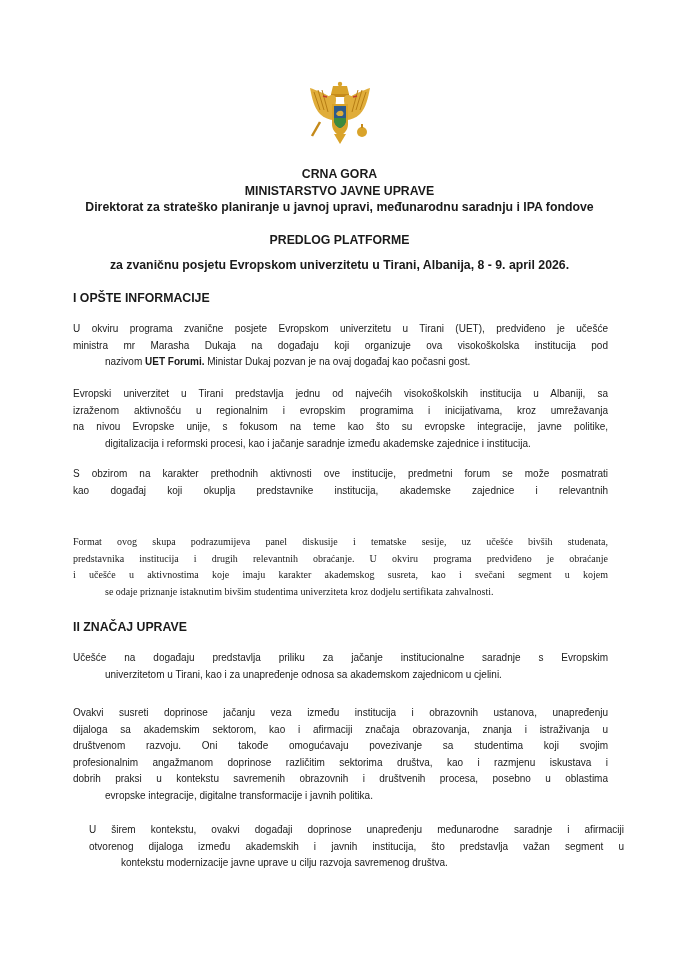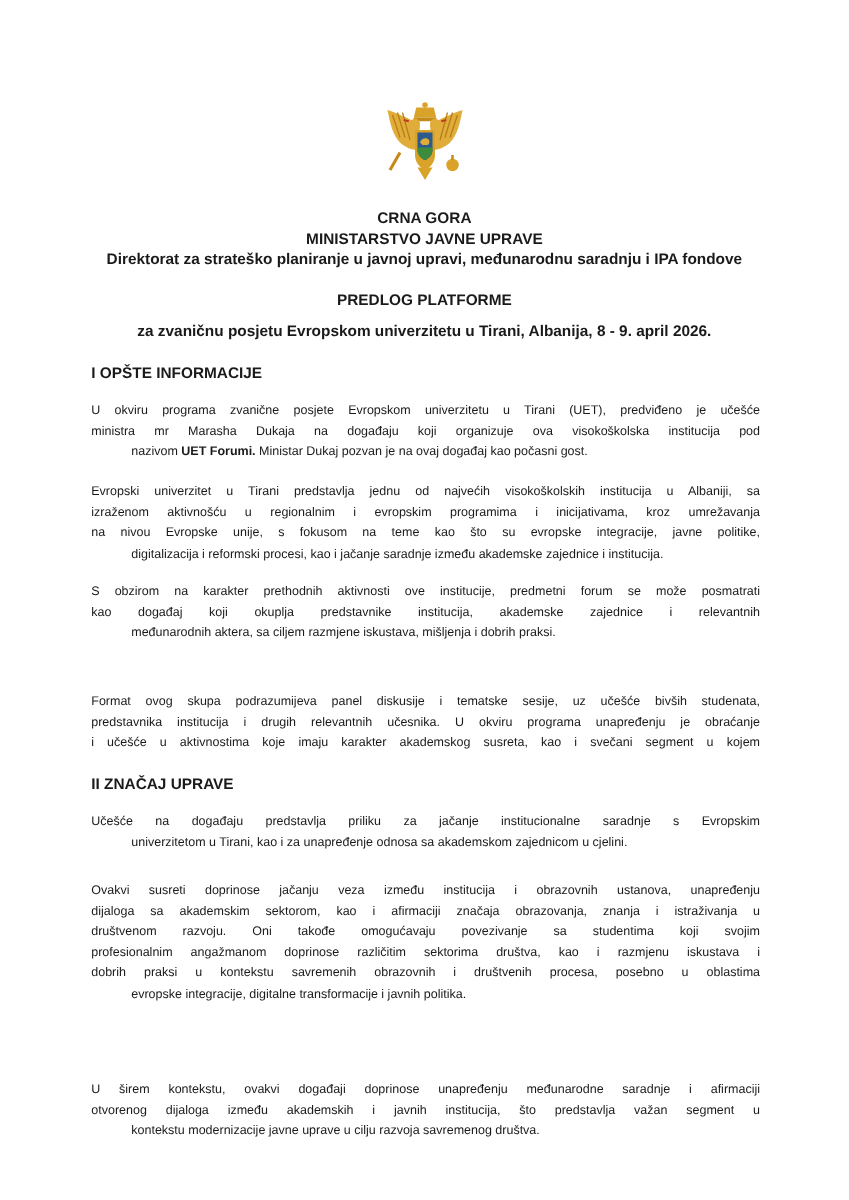--- a/index.html
+++ b/index.html
@@ -69,44 +69,44 @@
   <div class="para" style="top:386px;">
     <span class="ln">Evropski univerzitet u Tirani predstavlja jednu od najvećih visokoškolskih institucija u Albaniji, sa</span>
     <span class="ln">izraženom aktivnošću u regionalnim i evropskim programima i inicijativama, kroz umrežavanja</span>
     <span class="ln">na nivou Evropske unije, s fokusom na teme kao što su evropske integracije, javne politike,</span>
     <span class="ln last">digitalizacija i reformski procesi, kao i jačanje saradnje između akademske zajednice i institucija.</span>
   </div>
 
   <div class="para" style="top:466px;">
     <span class="ln">S obzirom na karakter prethodnih aktivnosti ove institucije, predmetni forum se može posmatrati</span>
     <span class="ln">kao događaj koji okuplja predstavnike institucija, akademske zajednice i relevantnih</span>
-    <span class="ln last">međunarodnih aktera, sa ciljem razmjene iskustava, mišljenja i dobrih praksi.</span>
   </div>
 
-  <div class="para" style="top:554px;">
+  <div class="para" style="top:534px;font-family:Liberation Serif, serif;">
     <span class="ln">Format ovog skupa podrazumijeva panel diskusije i tematske sesije, uz učešće bivših studenata,</span>
-    <span class="ln">predstavnika institucija i drugih relevantnih učesnika. U okviru programa unapređenju je obraćanje</span>
+    <span class="ln">predstavnika institucija i drugih relevantnih obraćanje. U okviru programa predviđeno je obraćanje</span>
     <span class="ln">i učešće u aktivnostima koje imaju karakter akademskog susreta, kao i svečani segment u kojem</span>
+    <span class="ln last">se odaje priznanje istaknutim bivšim studentima univerziteta kroz dodjelu sertifikata zahvalnosti.</span>
   </div>
 
   <div class="sec" style="top:619px;">II ZNAČAJ UPRAVE</div>
 
   <div class="para" style="top:650px;">
     <span class="ln">Učešće na događaju predstavlja priliku za jačanje institucionalne saradnje s Evropskim</span>
     <span class="ln last">univerzitetom u Tirani, kao i za unapređenje odnosa sa akademskom zajednicom u cjelini.</span>
   </div>
 
   <div class="para" style="top:705px;">
     <span class="ln">Ovakvi susreti doprinose jačanju veza između institucija i obrazovnih ustanova, unapređenju</span>
     <span class="ln">dijaloga sa akademskim sektorom, kao i afirmaciji značaja obrazovanja, znanja i istraživanja u</span>
     <span class="ln">društvenom razvoju. Oni takođe omogućavaju povezivanje sa studentima koji svojim</span>
     <span class="ln">profesionalnim angažmanom doprinose različitim sektorima društva, kao i razmjenu iskustava i</span>
     <span class="ln">dobrih praksi u kontekstu savremenih obrazovnih i društvenih procesa, posebno u oblastima</span>
     <span class="ln last">evropske integracije, digitalne transformacije i javnih politika.</span>
   </div>
 
-  <div class="para" style="top:864px;">
+  <div class="para" style="top:822px;margin-left:16px;">
     <span class="ln">U širem kontekstu, ovakvi događaji doprinose unapređenju međunarodne saradnje i afirmaciji</span>
     <span class="ln">otvorenog dijaloga između akademskih i javnih institucija, što predstavlja važan segment u</span>
     <span class="ln last">kontekstu modernizacije javne uprave u cilju razvoja savremenog društva.</span>
   </div>
 
 </div>
 
 </body></html>

